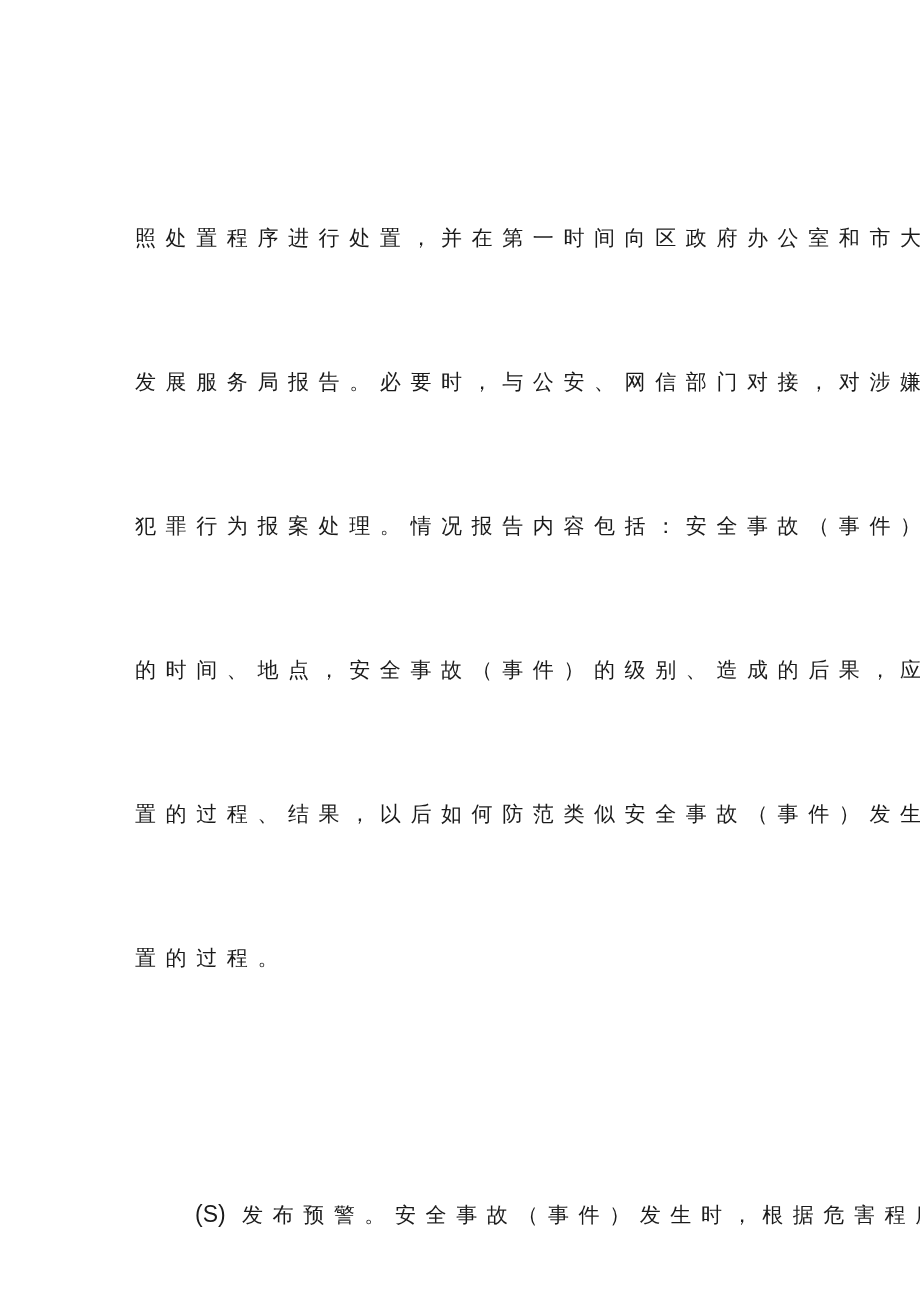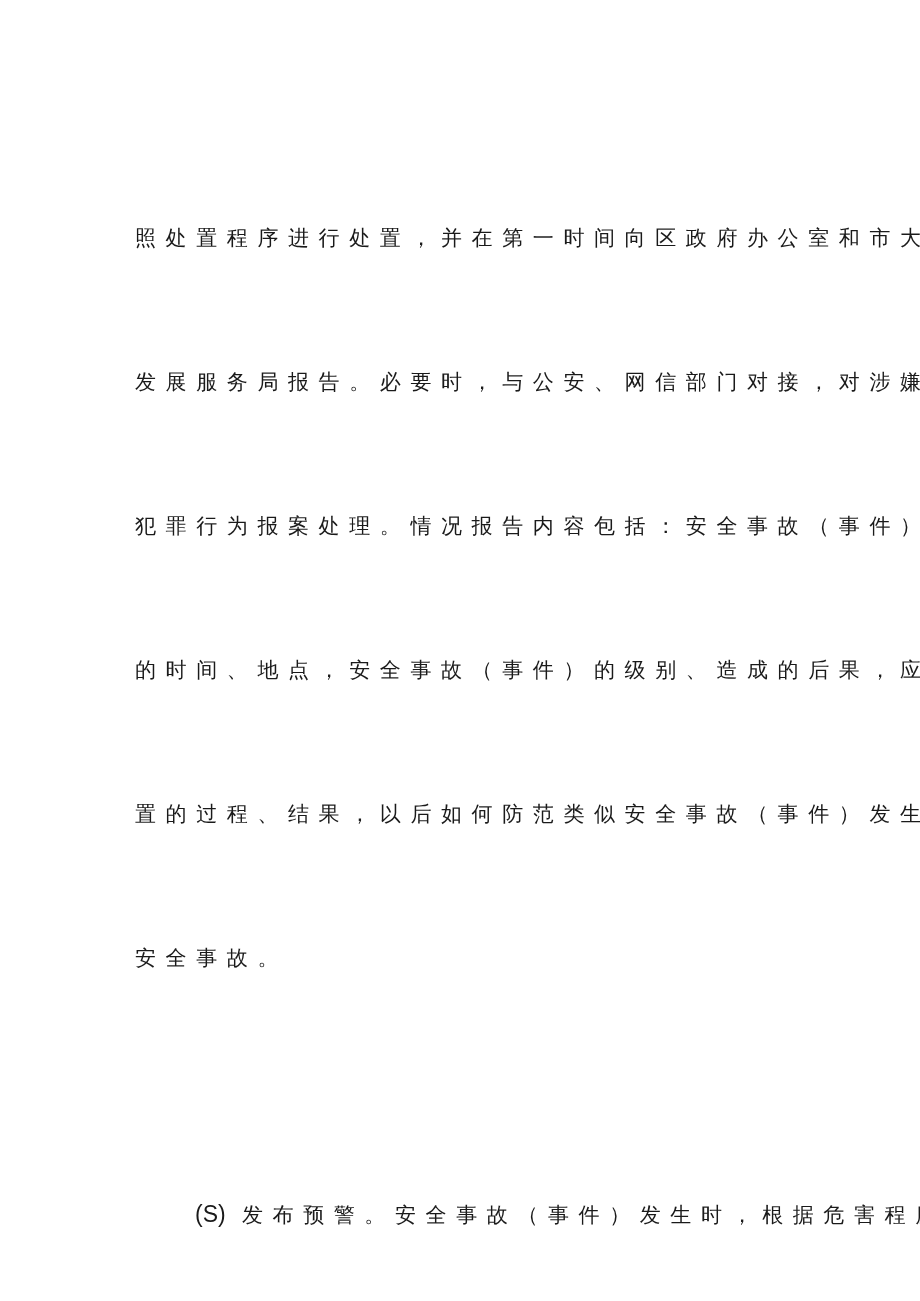--- a/index.html
+++ b/index.html
@@ -40,21 +40,21 @@
 <body>
 
 <div class="page">
 
   <p class="para">
     <span class="line">照处置程序进行处置，并在第一时间向区政府办公室和市大数据</span>
     <span class="line">发展服务局报告。必要时，与公安、网信部门对接，对涉嫌违法</span>
     <span class="line">犯罪行为报案处理。情况报告内容包括：安全事故（事件）发生</span>
     <span class="line">的时间、地点，安全事故（事件）的级别、造成的后果，应急处</span>
     <span class="line">置的过程、结果，以后如何防范类似安全事故（事件）发生的建</span>
-    <span class="line">安全事故。</span>
+    <span class="line">置的过程。</span>
   </p>
 
   <p class="para" style="margin-top:16px;">
     <span class="line" style="padding-left:60px;"><span class="latin">(S)</span> <span>发布预警。安全事故（事件）发生时，根据危害程度</span></span>
     
     
     
   </p>
 
 </div>

